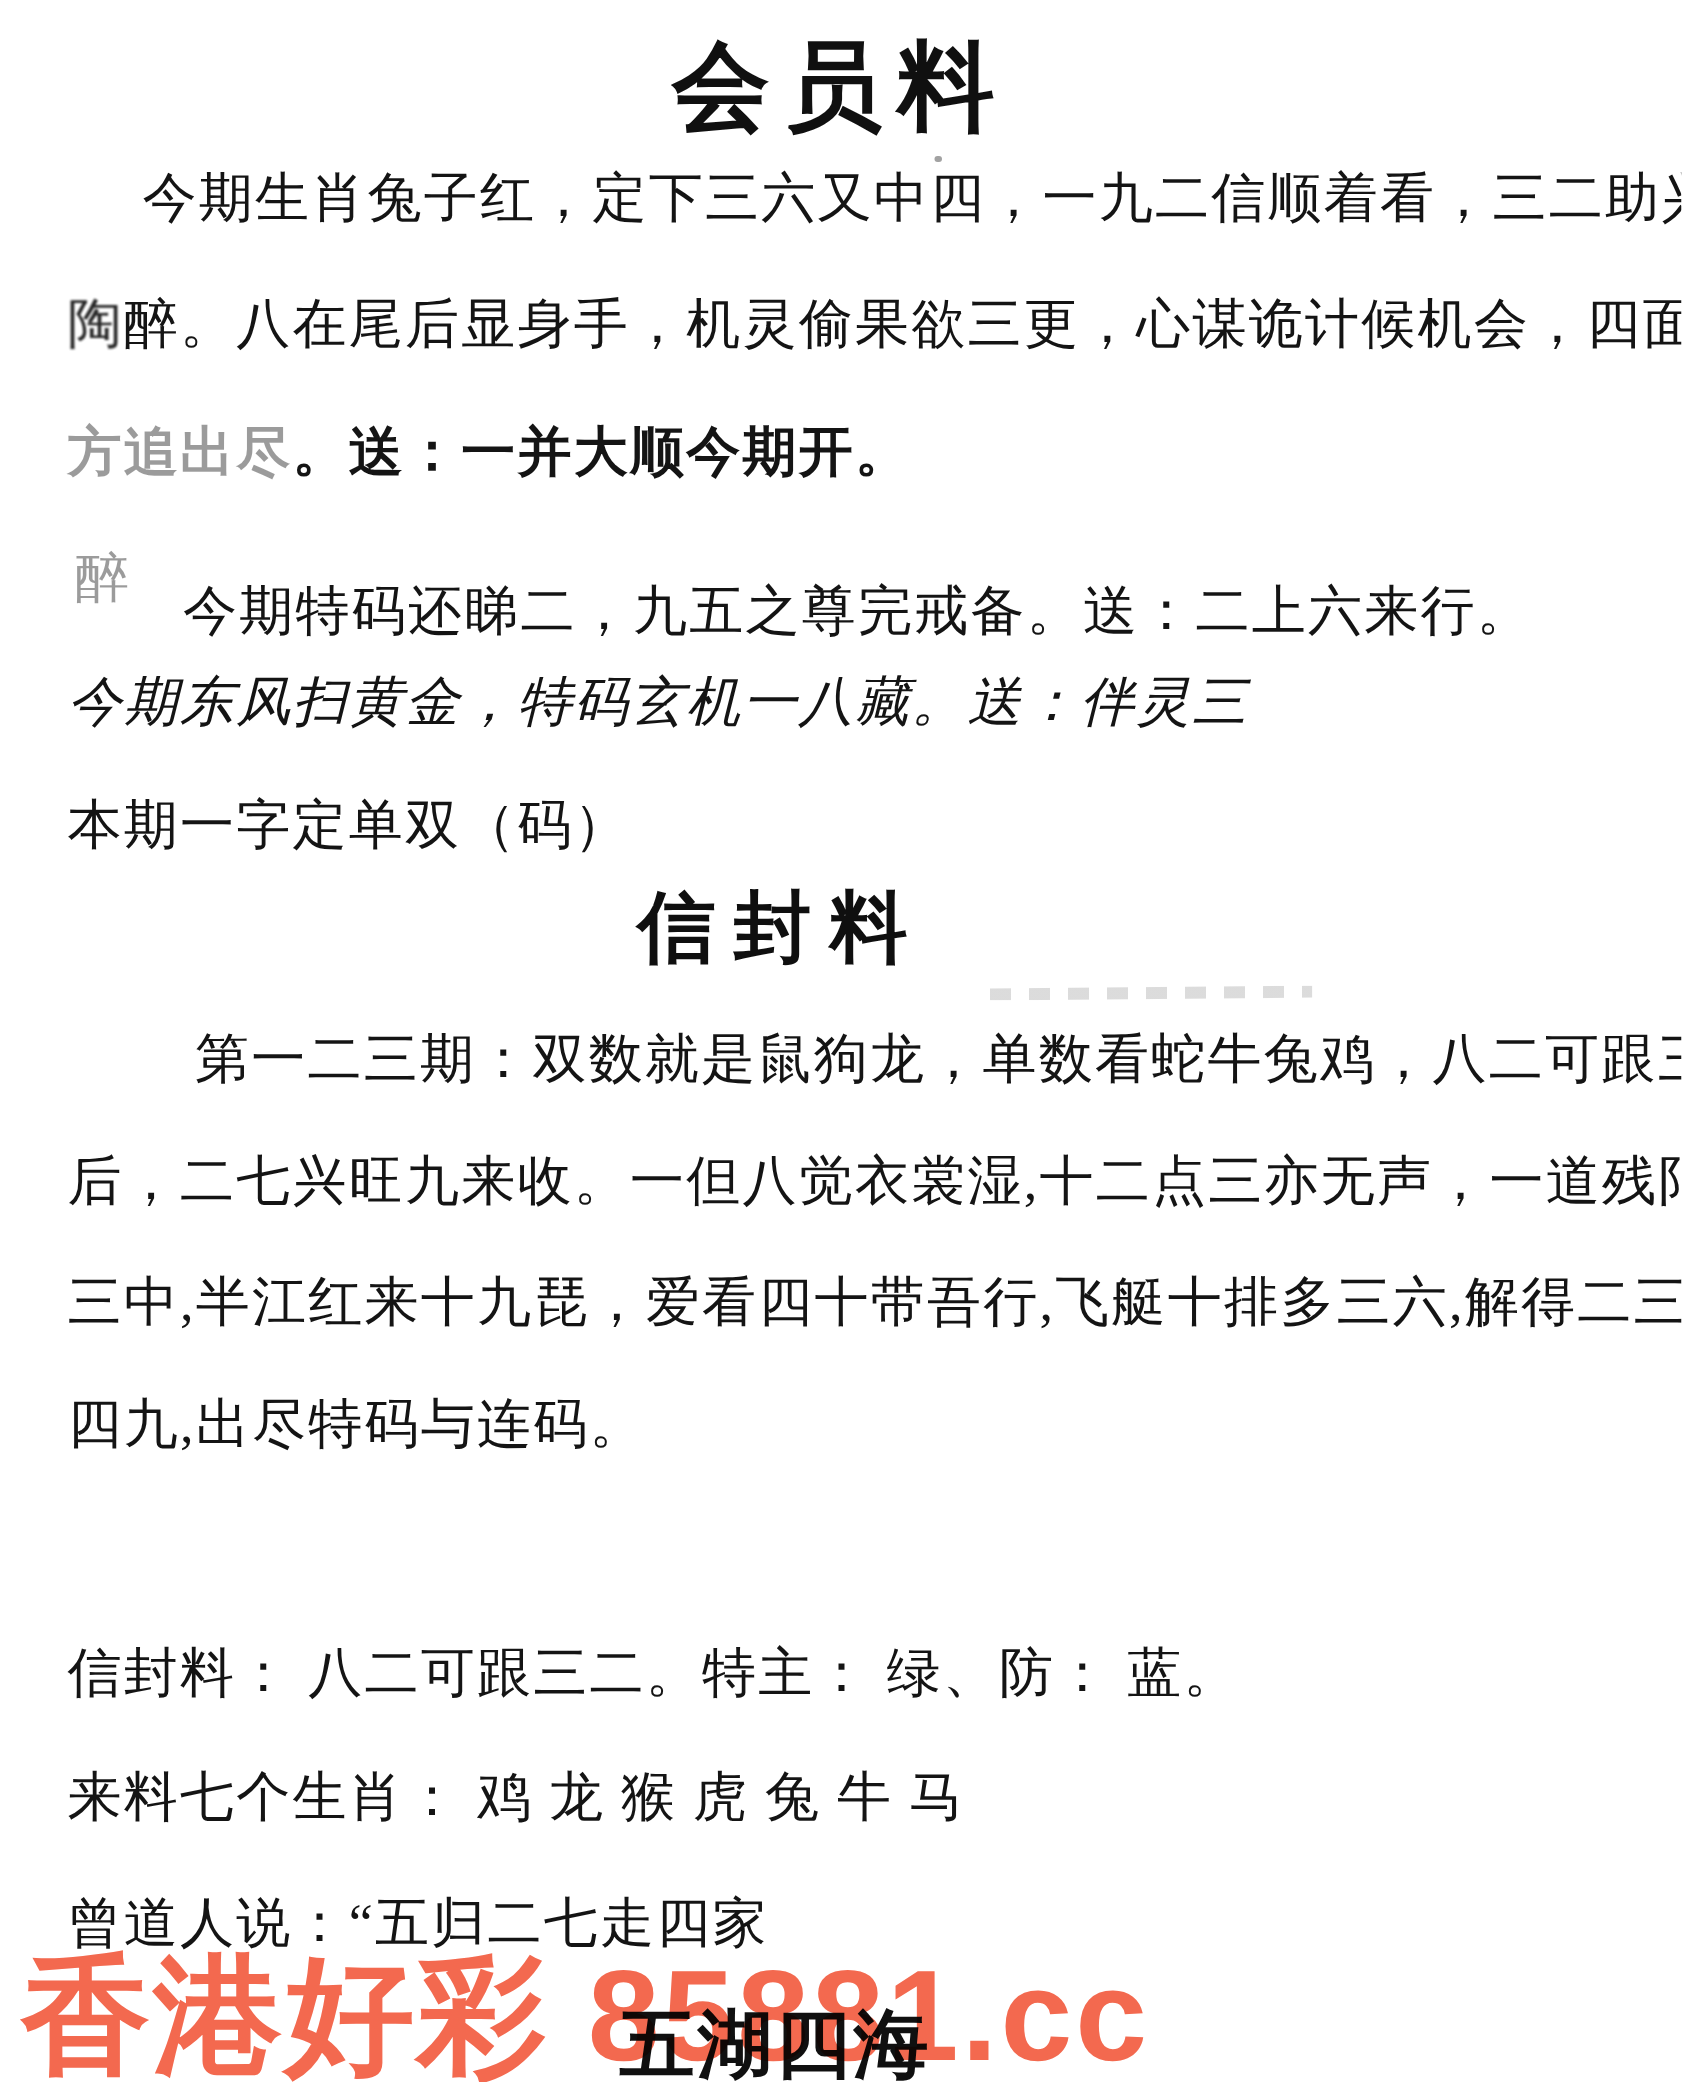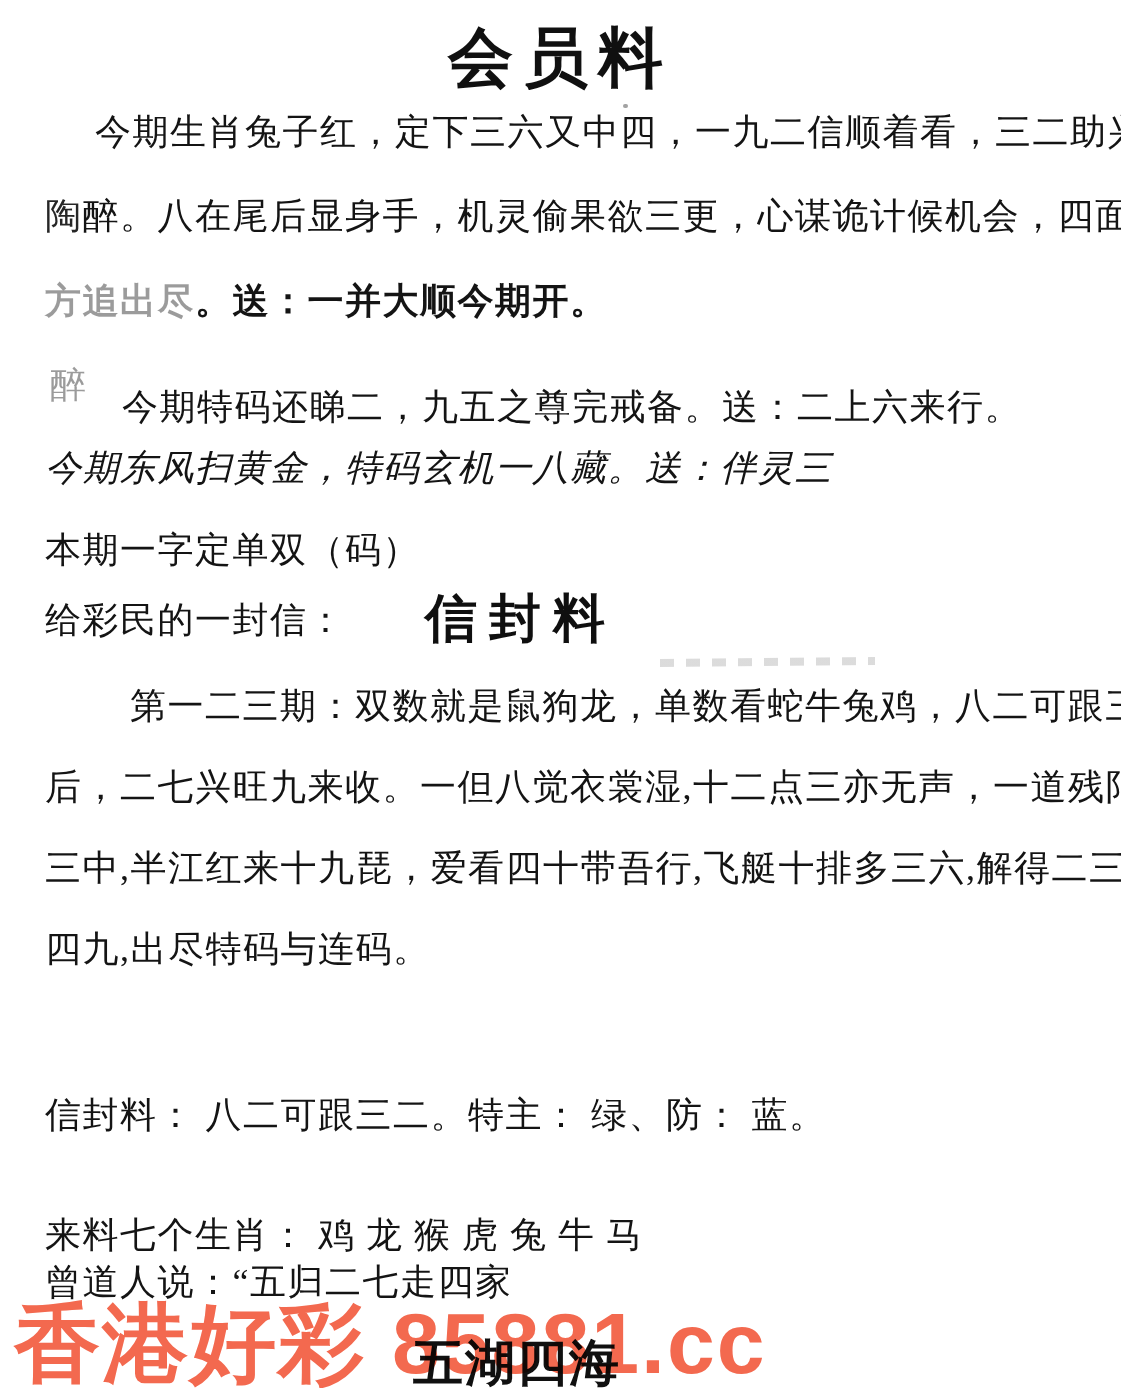--- a/index.html
+++ b/index.html
@@ -109,34 +109,33 @@
 
   <div class="line" style="top:281px;left:45px;font-weight:bold;"><span class="faint">方追出尽</span><span>。送：一并大顺今期开。</span></div>
 
   <div class="line faint" style="top:365px;left:50px;">醉</div>
   <div class="line" style="top:365px;left:122px;margin-top:22px;">今期特码还睇二，九五之尊完戒备。送：二上六来行。</div>
 
   <div class="line" style="top:448px;left:45px;font-style:italic;">今期东风扫黄金，特码玄机一八藏。送：伴灵三</div>
 
   <div class="line" style="top:530px;left:45px;">本期一字定单双（码）</div>
 
-  <div class="line" style="top:600px;left:45px;">给彩民的一封信：</div>
   <div class="big-sub" style="top:584px;left:425px;">信封料</div>
 
   <div class="dash-artifact"></div>
 
   <div class="line" style="top:686px;left:130px;">第一二三期：双数就是鼠狗龙，单数看蛇牛兔鸡，八二可跟三二</div>
   <div class="line" style="top:767px;left:45px;">后，二七兴旺九来收。一但八觉衣裳湿,十二点三亦无声，一道残阳二</div>
   <div class="line" style="top:848px;left:45px;">三中,半江红来十九琵，爱看四十带吾行,飞艇十排多三六,解得二三与</div>
   <div class="line" style="top:929px;left:45px;">四九,出尽特码与连码。</div>
 
 
   <div class="line" style="top:1095px;left:45px;">信封料： 八二可跟三二。特主： 绿、防： 蓝。</div>
 
-  <div class="line" style="top:1178px;left:45px;margin-top:37px;">来料七个生肖： 鸡 龙 猴 虎 兔 牛 马</div>
+  <div class="line" style="top:1178px;left:45px;">来料七个生肖： 鸡 龙 猴 虎 兔 牛 马</div>
 
   <div class="line" style="top:1262px;left:45px;">曾道人说：“五归二七走四家</div>
 
   <div class="watermark">香港好彩 85881.cc</div>
 
   <div class="bottom-big">五湖四海</div>
 
 </div>
 
 </body></html>

